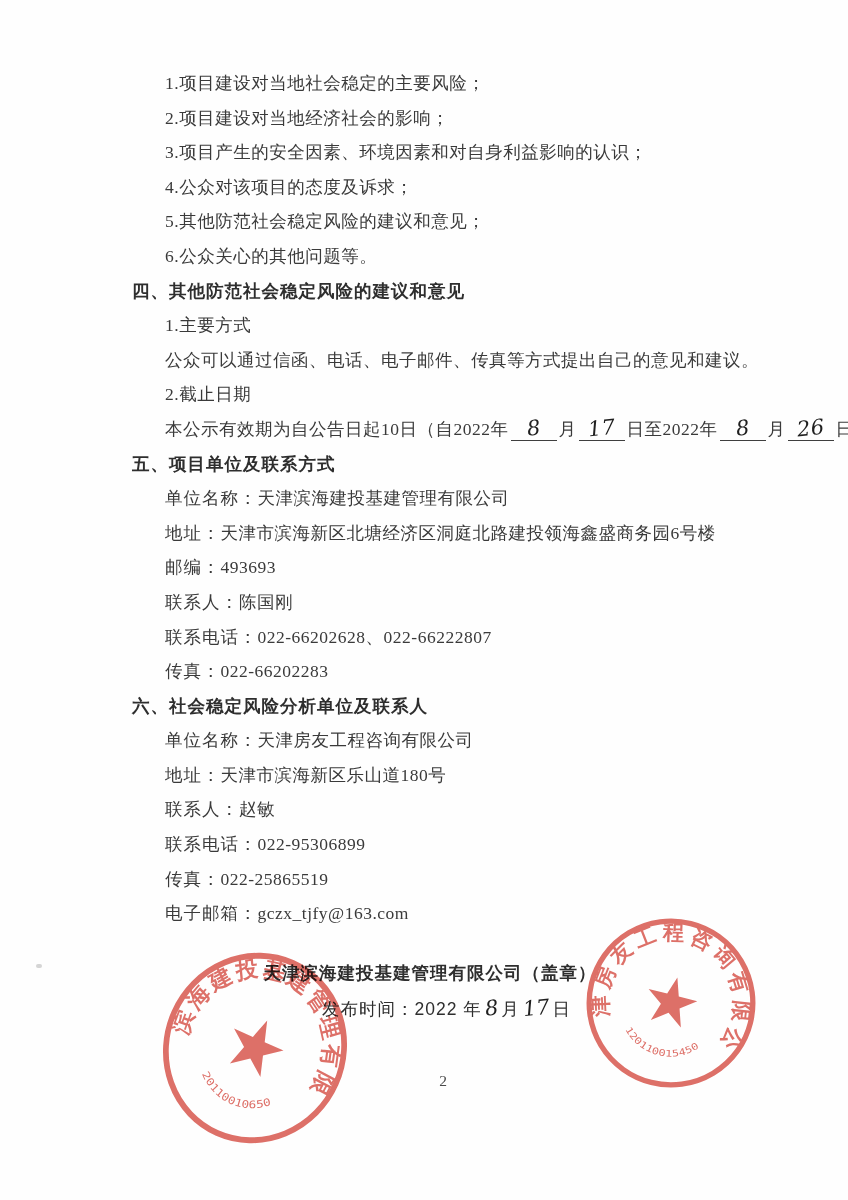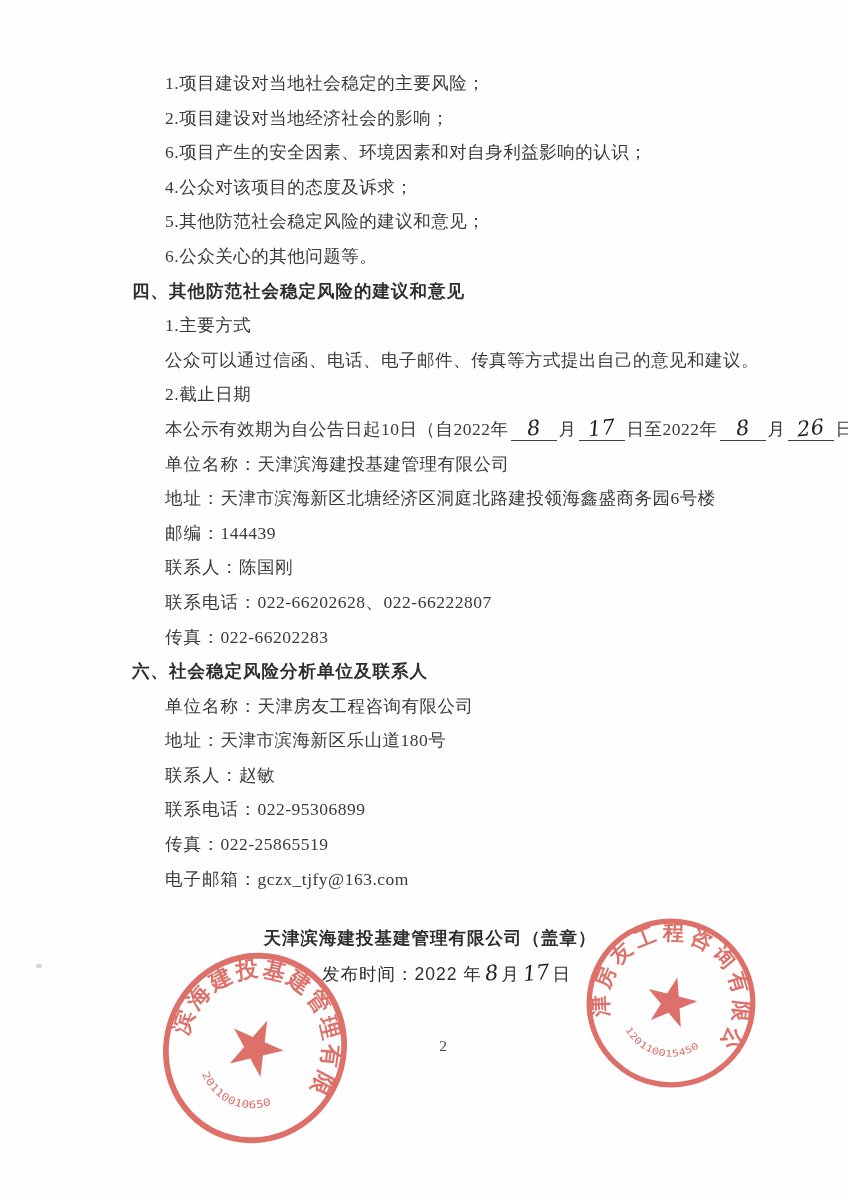--- a/index.html
+++ b/index.html
@@ -61,36 +61,37 @@
 </style>
 </head>
 <body>
 
 <div class="page">
 
   <div class="content">
 
     <div class="line indent">1.项目建设对当地社会稳定的主要风险；</div>
     <div class="line indent">2.项目建设对当地经济社会的影响；</div>
-    <div class="line indent">6.项目产生的安全因素、环境因素和对自身利益影响的认识；</div>
+    <div class="line indent">3.项目产生的安全因素、环境因素和对自身利益影响的认识；</div>
     <div class="line indent">4.公众对该项目的态度及诉求；</div>
     <div class="line indent">5.其他防范社会稳定风险的建议和意见；</div>
     <div class="line indent">6.公众关心的其他问题等。</div>
 
     <div class="line heading">四、其他防范社会稳定风险的建议和意见</div>
     <div class="line indent">1.主要方式</div>
     <div class="line indent">公众可以通过信函、电话、电子邮件、传真等方式提出自己的意见和建议。</div>
     <div class="line indent">2.截止日期</div>
     <div class="line indent">
       <span>本公示有效期为自公告日起10日（自2022年</span><span class="blank"><span class="hand">8</span></span><span>月</span><span class="blank"><span class="hand">17</span></span><span>日至2022年</span><span class="blank"><span class="hand">8</span></span><span>月</span><span class="blank"><span class="hand">26</span></span><span>日）。</span>
     </div>
 
+    <div class="line heading">五、项目单位及联系方式</div>
     <div class="line indent"><span class="field-label">单位名称：</span><span>天津滨海建投基建管理有限公司</span></div>
     <div class="line indent"><span class="field-label">地址：</span><span>天津市滨海新区北塘经济区洞庭北路建投领海鑫盛商务园6号楼</span></div>
-    <div class="line indent"><span class="field-label">邮编：</span><span>144439</span></div>
+    <div class="line indent"><span class="field-label">邮编：</span><span>493693</span></div>
     <div class="line indent"><span class="field-label">联系人：</span><span>陈国刚</span></div>
     <div class="line indent"><span class="field-label">联系电话：</span><span>022-66202628、022-66222807</span></div>
     <div class="line indent"><span class="field-label">传真：</span><span>022-66202283</span></div>
 
     <div class="line heading">六、社会稳定风险分析单位及联系人</div>
     <div class="line indent"><span class="field-label">单位名称：</span><span>天津房友工程咨询有限公司</span></div>
     <div class="line indent"><span class="field-label">地址：</span><span>天津市滨海新区乐山道180号</span></div>
     <div class="line indent"><span class="field-label">联系人：</span><span>赵敏</span></div>
     <div class="line indent"><span class="field-label">联系电话：</span><span>022-95306899</span></div>
     <div class="line indent"><span class="field-label">传真：</span><span>022-25865519</span></div>

